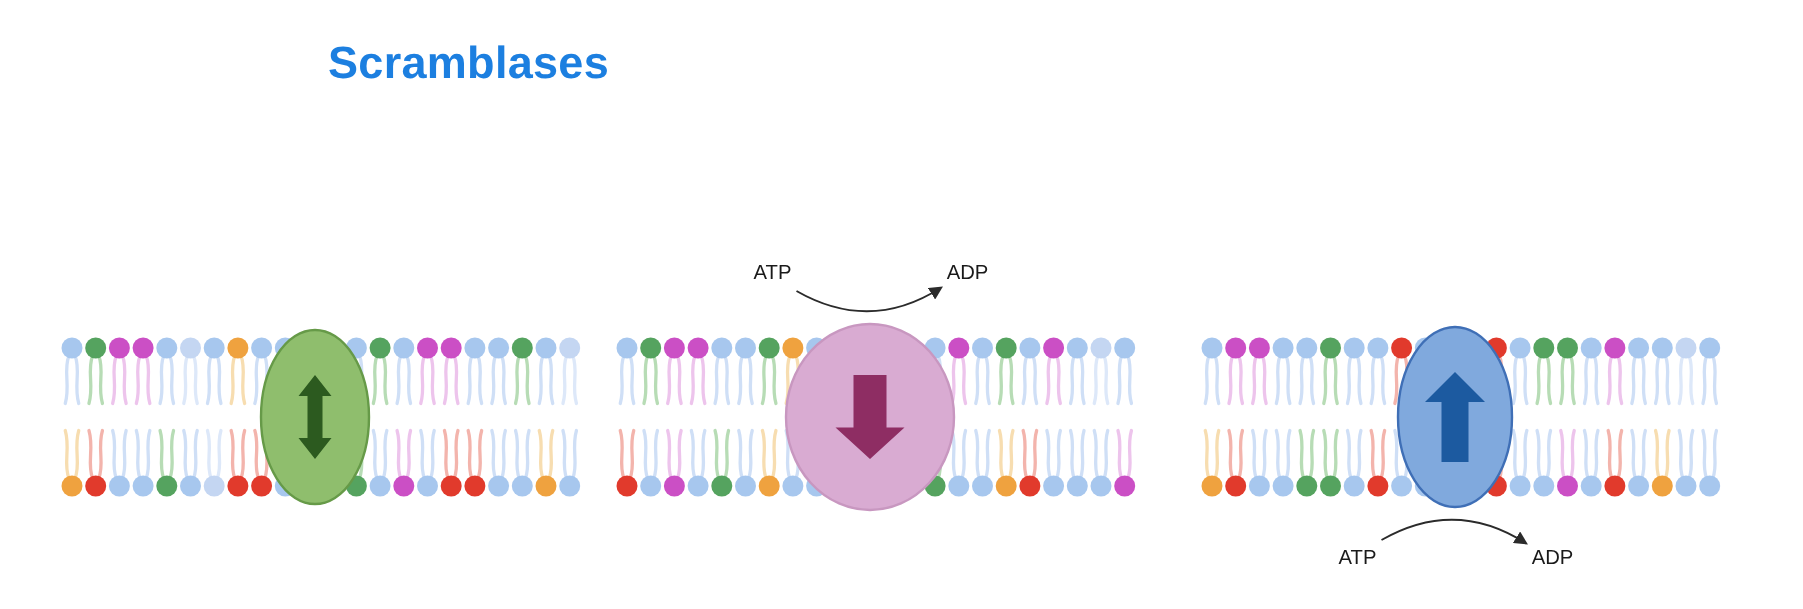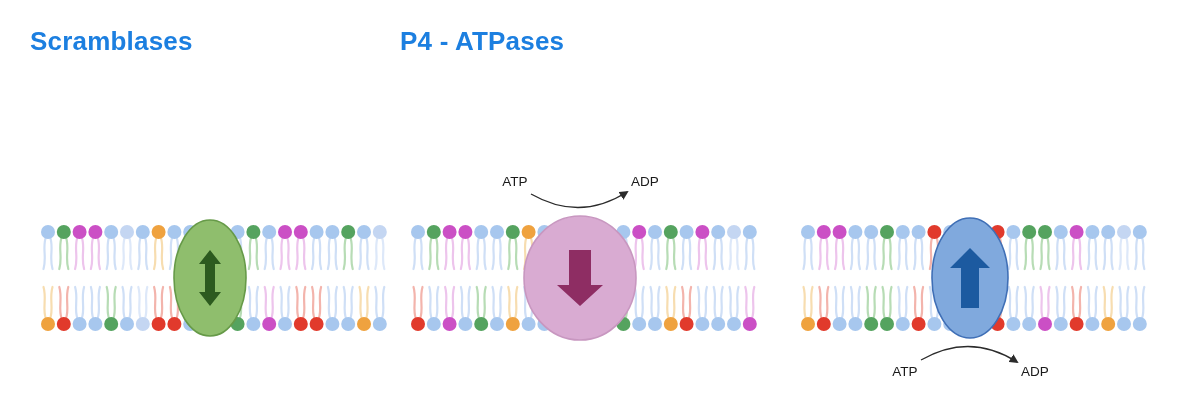--- a/index.html
+++ b/index.html
@@ -3,22 +3,22 @@
 <meta charset="utf-8">
 <style>
   * { margin:0; padding:0; box-sizing:border-box; }
   html,body { background:#ffffff; }
   body {
     width:1202px; height:406px; position:relative; overflow:hidden;
     font-family:"Liberation Sans", sans-serif;
   }
   .panel { position:absolute; top:0; width:360px; height:406px; }
   .panel-title {
-    position:absolute; top:26px; left:0; width:100%;
-    text-align:left; font-size:26px; font-weight:700;
+    position:absolute; top:26px; left:16px; width:100%;
+    text-align:right; font-size:30px; font-weight:700;
     color:var(--accent,#1c7fe0); letter-spacing:0.2px;
   }
   .membrane { position:absolute; left:10px; top:222px; width:340px; height:112px; }
   .annotation { position:absolute; left:85px; width:190px; height:52px; overflow:visible; }
   .annotation.above { top:170px; }
   .annotation.below { top:332px; }
   .t { fill:none; stroke-width:2.2; stroke-linecap:round; }
   .ann-text { font-size:13.5px; fill:#1a1a1a; font-family:"Liberation Sans", sans-serif; }
   .ann-curve { fill:none; stroke:#2b2b2b; stroke-width:1.3; }
 </style>
@@ -159,21 +159,20 @@
         <circle cx="324" cy="102" r="7" fill="#efa23f"></circle>
         <path class="t" stroke="#cfdff6" d="M 337.8 97 C 333.8 87, 338.8 77, 335.3 65"></path>
         <path class="t" stroke="#cfdff6" d="M 341.8 97 C 345.8 87, 340.8 77, 344.3 65"></path>
         <circle cx="339.8" cy="102" r="7" fill="#a7c7ee"></circle>
         <ellipse cx="170" cy="56" rx="36" ry="58" fill="#8fbe6d" stroke="#669a48" stroke-width="1.6"></ellipse>
         <polygon points="170,28 181,42 175,42 175,70 181,70 170,84 159,70 165,70 165,42 159,42" fill="#2c5a1f"></polygon>
       </svg></div>
 </div>
 
 <div class="panel" style="left:400px">
-  <div class="panel-title">P4 - ATPases</div>
   <svg class="annotation above" viewBox="0 0 190 52">
     <defs>
       <marker id="ah2" markerWidth="7" markerHeight="7" refX="5.5" refY="3.5" orient="auto">
         <path d="M0 0 L7 3.5 L0 7 Z" fill="#2b2b2b"></path>
       </marker>
     </defs>
     <text class="ann-text" x="30" y="16" text-anchor="middle">ATP</text>
     <text class="ann-text" x="160" y="16" text-anchor="middle">ADP</text>
     <path class="ann-curve" d="M46 24 Q 95 52 142 22" marker-end="url(#ah2)"></path>
   </svg>

